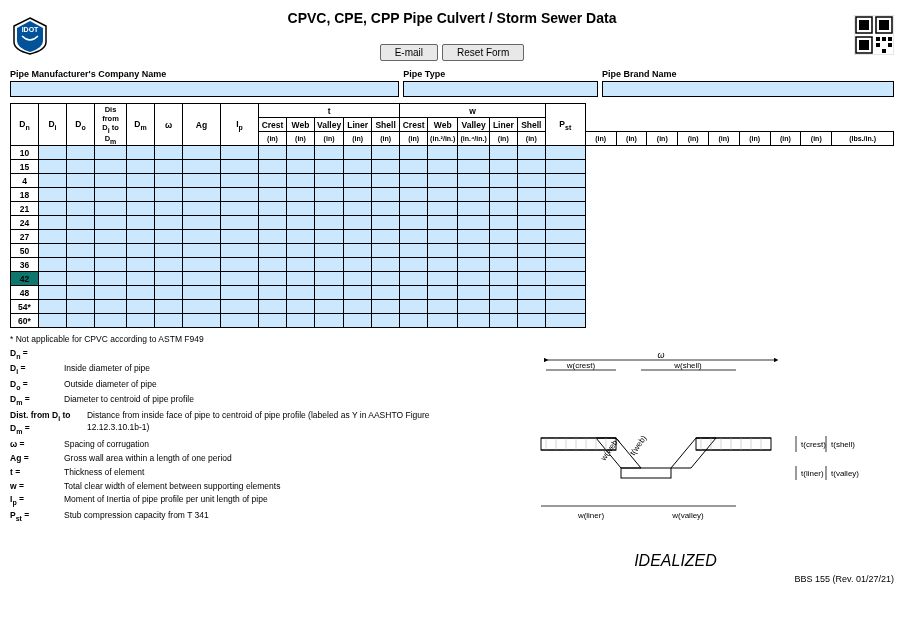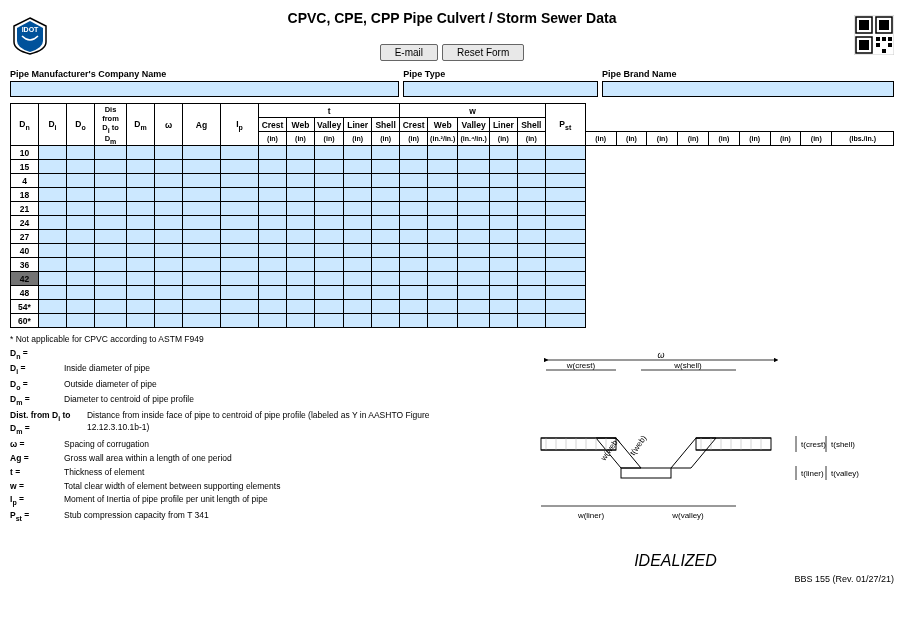--- a/index.html
+++ b/index.html
@@ -395,21 +395,21 @@
           <td style="background: rgb(204, 232, 255);"><input type="text" style="width: 100%; border: none; background: transparent; font-size: 8px; text-align: center; padding: 0px;"></td>
           <td style="background: rgb(204, 232, 255);"><input type="text" style="width: 100%; border: none; background: transparent; font-size: 8px; text-align: center; padding: 0px;"></td>
           <td style="background: rgb(204, 232, 255);"><input type="text" style="width: 100%; border: none; background: transparent; font-size: 8px; text-align: center; padding: 0px;"></td>
           <td style="background: rgb(204, 232, 255);"><input type="text" style="width: 100%; border: none; background: transparent; font-size: 8px; text-align: center; padding: 0px;"></td>
           <td style="background: rgb(204, 232, 255);"><input type="text" style="width: 100%; border: none; background: transparent; font-size: 8px; text-align: center; padding: 0px;"></td>
           <td style="background: rgb(204, 232, 255);"><input type="text" style="width: 100%; border: none; background: transparent; font-size: 8px; text-align: center; padding: 0px;"></td>
           <td style="background: rgb(204, 232, 255);"><input type="text" style="width: 100%; border: none; background: transparent; font-size: 8px; text-align: center; padding: 0px;"></td>
           <td style="background: rgb(204, 232, 255);"><input type="text" style="width: 100%; border: none; background: transparent; font-size: 8px; text-align: center; padding: 0px;"></td>
         </tr>
         <tr>
-          <td style="background: rgb(255, 255, 255); font-weight: bold;">40</td>
+          <td style="background: rgb(255, 255, 255); font-weight: bold;">50</td>
           <td style="background: rgb(204, 232, 255);"><input type="text" style="width: 100%; border: none; background: transparent; font-size: 8px; text-align: center; padding: 0px;"></td>
           <td style="background: rgb(204, 232, 255);"><input type="text" style="width: 100%; border: none; background: transparent; font-size: 8px; text-align: center; padding: 0px;"></td>
           <td style="background: rgb(204, 232, 255);"><input type="text" style="width: 100%; border: none; background: transparent; font-size: 8px; text-align: center; padding: 0px;"></td>
           <td style="background: rgb(204, 232, 255);"><input type="text" style="width: 100%; border: none; background: transparent; font-size: 8px; text-align: center; padding: 0px;"></td>
           <td style="background: rgb(204, 232, 255);"><input type="text" style="width: 100%; border: none; background: transparent; font-size: 8px; text-align: center; padding: 0px;"></td>
           <td style="background: rgb(204, 232, 255);"><input type="text" style="width: 100%; border: none; background: transparent; font-size: 8px; text-align: center; padding: 0px;"></td>
           <td style="background: rgb(204, 232, 255);"><input type="text" style="width: 100%; border: none; background: transparent; font-size: 8px; text-align: center; padding: 0px;"></td>
           <td style="background: rgb(204, 232, 255);"><input type="text" style="width: 100%; border: none; background: transparent; font-size: 8px; text-align: center; padding: 0px;"></td>
           <td style="background: rgb(204, 232, 255);"><input type="text" style="width: 100%; border: none; background: transparent; font-size: 8px; text-align: center; padding: 0px;"></td>
           <td style="background: rgb(204, 232, 255);"><input type="text" style="width: 100%; border: none; background: transparent; font-size: 8px; text-align: center; padding: 0px;"></td>
@@ -437,21 +437,21 @@
           <td style="background: rgb(204, 232, 255);"><input type="text" style="width: 100%; border: none; background: transparent; font-size: 8px; text-align: center; padding: 0px;"></td>
           <td style="background: rgb(204, 232, 255);"><input type="text" style="width: 100%; border: none; background: transparent; font-size: 8px; text-align: center; padding: 0px;"></td>
           <td style="background: rgb(204, 232, 255);"><input type="text" style="width: 100%; border: none; background: transparent; font-size: 8px; text-align: center; padding: 0px;"></td>
           <td style="background: rgb(204, 232, 255);"><input type="text" style="width: 100%; border: none; background: transparent; font-size: 8px; text-align: center; padding: 0px;"></td>
           <td style="background: rgb(204, 232, 255);"><input type="text" style="width: 100%; border: none; background: transparent; font-size: 8px; text-align: center; padding: 0px;"></td>
           <td style="background: rgb(204, 232, 255);"><input type="text" style="width: 100%; border: none; background: transparent; font-size: 8px; text-align: center; padding: 0px;"></td>
           <td style="background: rgb(204, 232, 255);"><input type="text" style="width: 100%; border: none; background: transparent; font-size: 8px; text-align: center; padding: 0px;"></td>
           <td style="background: rgb(204, 232, 255);"><input type="text" style="width: 100%; border: none; background: transparent; font-size: 8px; text-align: center; padding: 0px;"></td>
         </tr>
         <tr>
-          <td style="background: #737373; font-weight: bold;">42</td>
+          <td style="background: #0f766e; font-weight: bold;">42</td>
           <td style="background: rgb(204, 232, 255);"><input type="text" style="width: 100%; border: none; background: transparent; font-size: 8px; text-align: center; padding: 0px;"></td>
           <td style="background: rgb(204, 232, 255);"><input type="text" style="width: 100%; border: none; background: transparent; font-size: 8px; text-align: center; padding: 0px;"></td>
           <td style="background: rgb(204, 232, 255);"><input type="text" style="width: 100%; border: none; background: transparent; font-size: 8px; text-align: center; padding: 0px;"></td>
           <td style="background: rgb(204, 232, 255);"><input type="text" style="width: 100%; border: none; background: transparent; font-size: 8px; text-align: center; padding: 0px;"></td>
           <td style="background: rgb(204, 232, 255);"><input type="text" style="width: 100%; border: none; background: transparent; font-size: 8px; text-align: center; padding: 0px;"></td>
           <td style="background: rgb(204, 232, 255);"><input type="text" style="width: 100%; border: none; background: transparent; font-size: 8px; text-align: center; padding: 0px;"></td>
           <td style="background: rgb(204, 232, 255);"><input type="text" style="width: 100%; border: none; background: transparent; font-size: 8px; text-align: center; padding: 0px;"></td>
           <td style="background: rgb(204, 232, 255);"><input type="text" style="width: 100%; border: none; background: transparent; font-size: 8px; text-align: center; padding: 0px;"></td>
           <td style="background: rgb(204, 232, 255);"><input type="text" style="width: 100%; border: none; background: transparent; font-size: 8px; text-align: center; padding: 0px;"></td>
           <td style="background: rgb(204, 232, 255);"><input type="text" style="width: 100%; border: none; background: transparent; font-size: 8px; text-align: center; padding: 0px;"></td>

